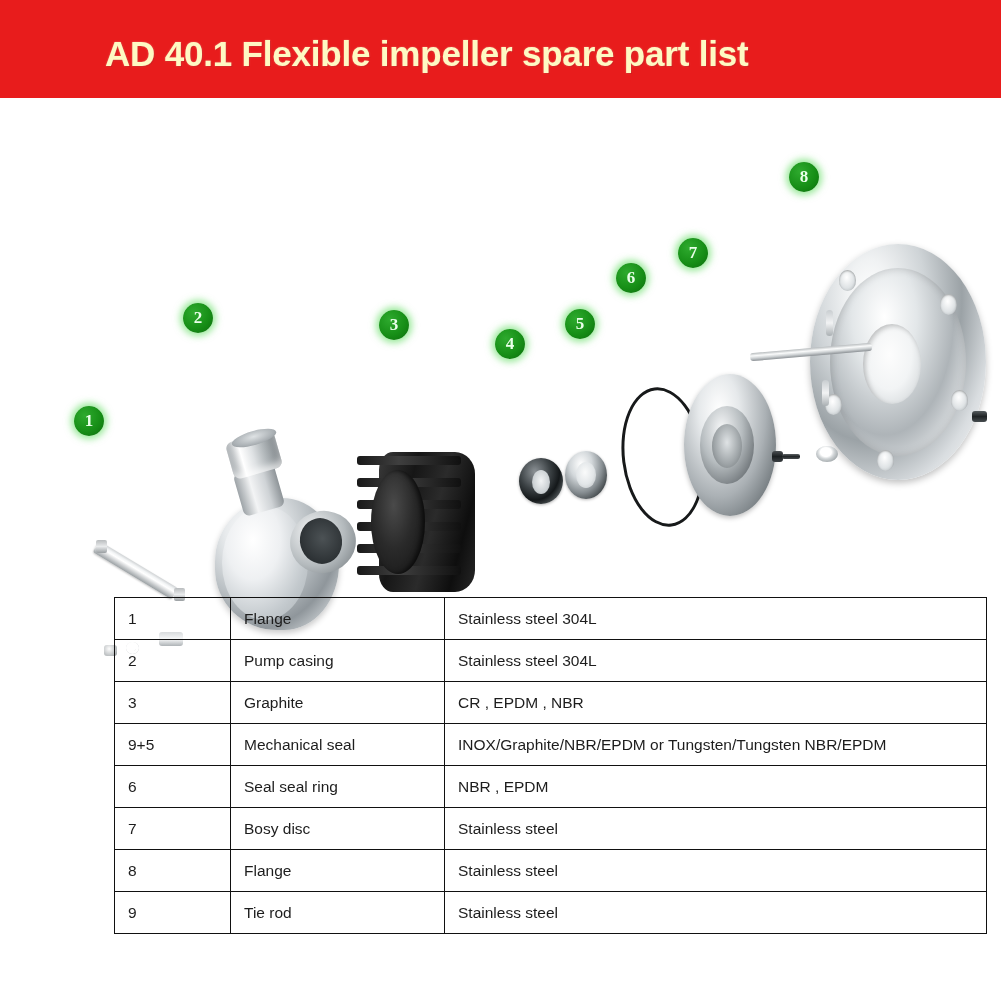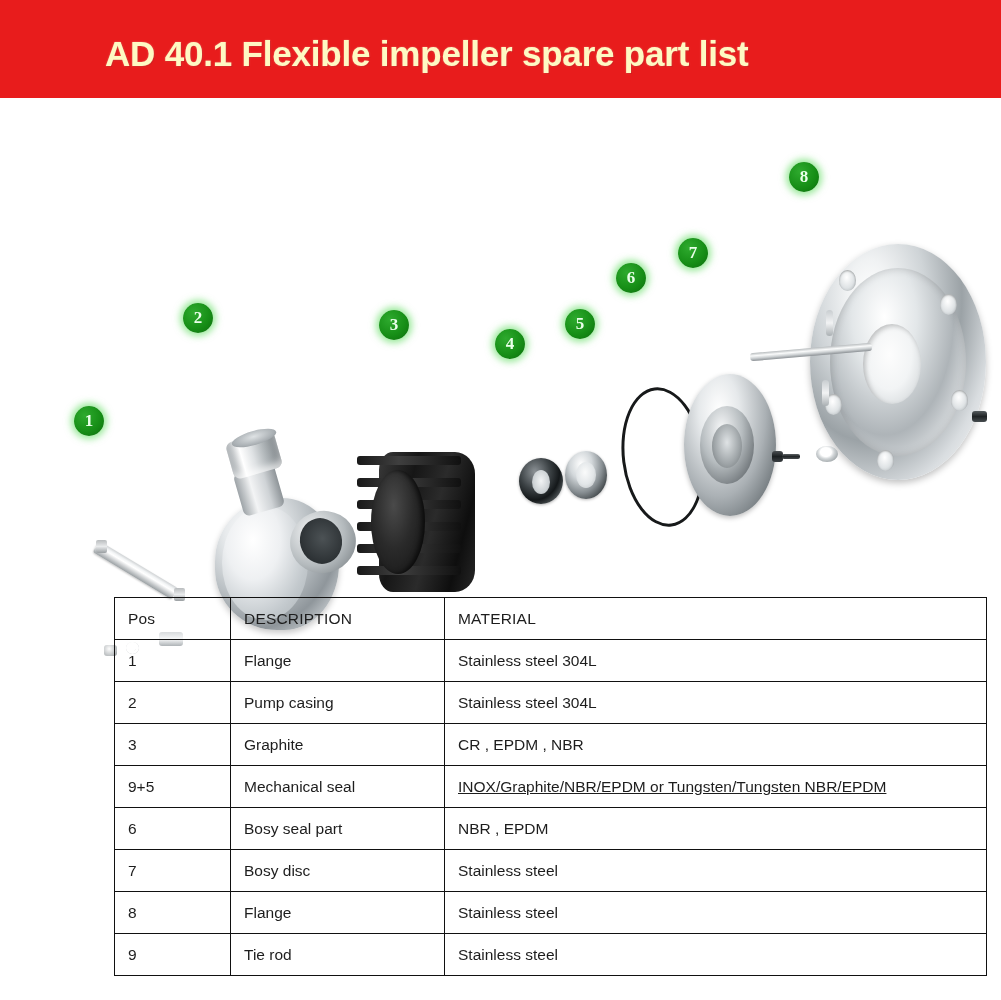--- a/index.html
+++ b/index.html
@@ -246,21 +246,21 @@
     font-size:15.5px;
     color:#1d1d1d;
     vertical-align:middle;
     white-space:nowrap;
     overflow:hidden;
   }
   .col-pos{width:102px;}
   .col-desc{width:200px;}
   .col-mat{width:528px;}
   .parts-table tr.head td{letter-spacing:.2px;}
-  .mat-long{font-size:15px;text-decoration:underline;}
+  .mat-long{font-size:15px;}
 </style>
 </head>
 <body>
 
 <div class="page">
 
   <div class="banner">
     <div class="banner-title">AD 40.1 Flexible impeller spare part list</div>
   </div>
 
@@ -338,25 +338,20 @@
     <div class="badge" style="left:379px;top:212px;">3</div>
     <div class="badge" style="left:495px;top:231px;">4</div>
     <div class="badge" style="left:565px;top:211px;">5</div>
     <div class="badge" style="left:616px;top:165px;">6</div>
     <div class="badge" style="left:678px;top:140px;">7</div>
     <div class="badge" style="left:789px;top:64px;">8</div>
   </div>
 
   <table class="parts-table">
     <tbody>
-        <tr class="head">
-      <td class="col-pos">Pos</td>
-      <td class="col-desc">DESCRIPTION</td>
-      <td class="col-mat">MATERIAL</td>
-    </tr>
     <tr>
       <td class="col-pos">1</td>
       <td class="col-desc">Flange</td>
       <td class="col-mat">Stainless steel 304L</td>
     </tr>
     <tr>
       <td class="col-pos">2</td>
       <td class="col-desc">Pump casing</td>
       <td class="col-mat">Stainless steel 304L</td>
     </tr>
@@ -365,21 +360,21 @@
       <td class="col-desc">Graphite</td>
       <td class="col-mat">CR , EPDM , NBR</td>
     </tr>
     <tr>
       <td class="col-pos">9+5</td>
       <td class="col-desc">Mechanical seal</td>
       <td class="col-mat mat-long">INOX/Graphite/NBR/EPDM or Tungsten/Tungsten NBR/EPDM</td>
     </tr>
     <tr>
       <td class="col-pos">6</td>
-      <td class="col-desc">Bosy seal part</td>
+      <td class="col-desc">Seal seal ring</td>
       <td class="col-mat">NBR , EPDM</td>
     </tr>
     <tr>
       <td class="col-pos">7</td>
       <td class="col-desc">Bosy disc</td>
       <td class="col-mat">Stainless steel</td>
     </tr>
     <tr>
       <td class="col-pos">8</td>
       <td class="col-desc">Flange</td>

